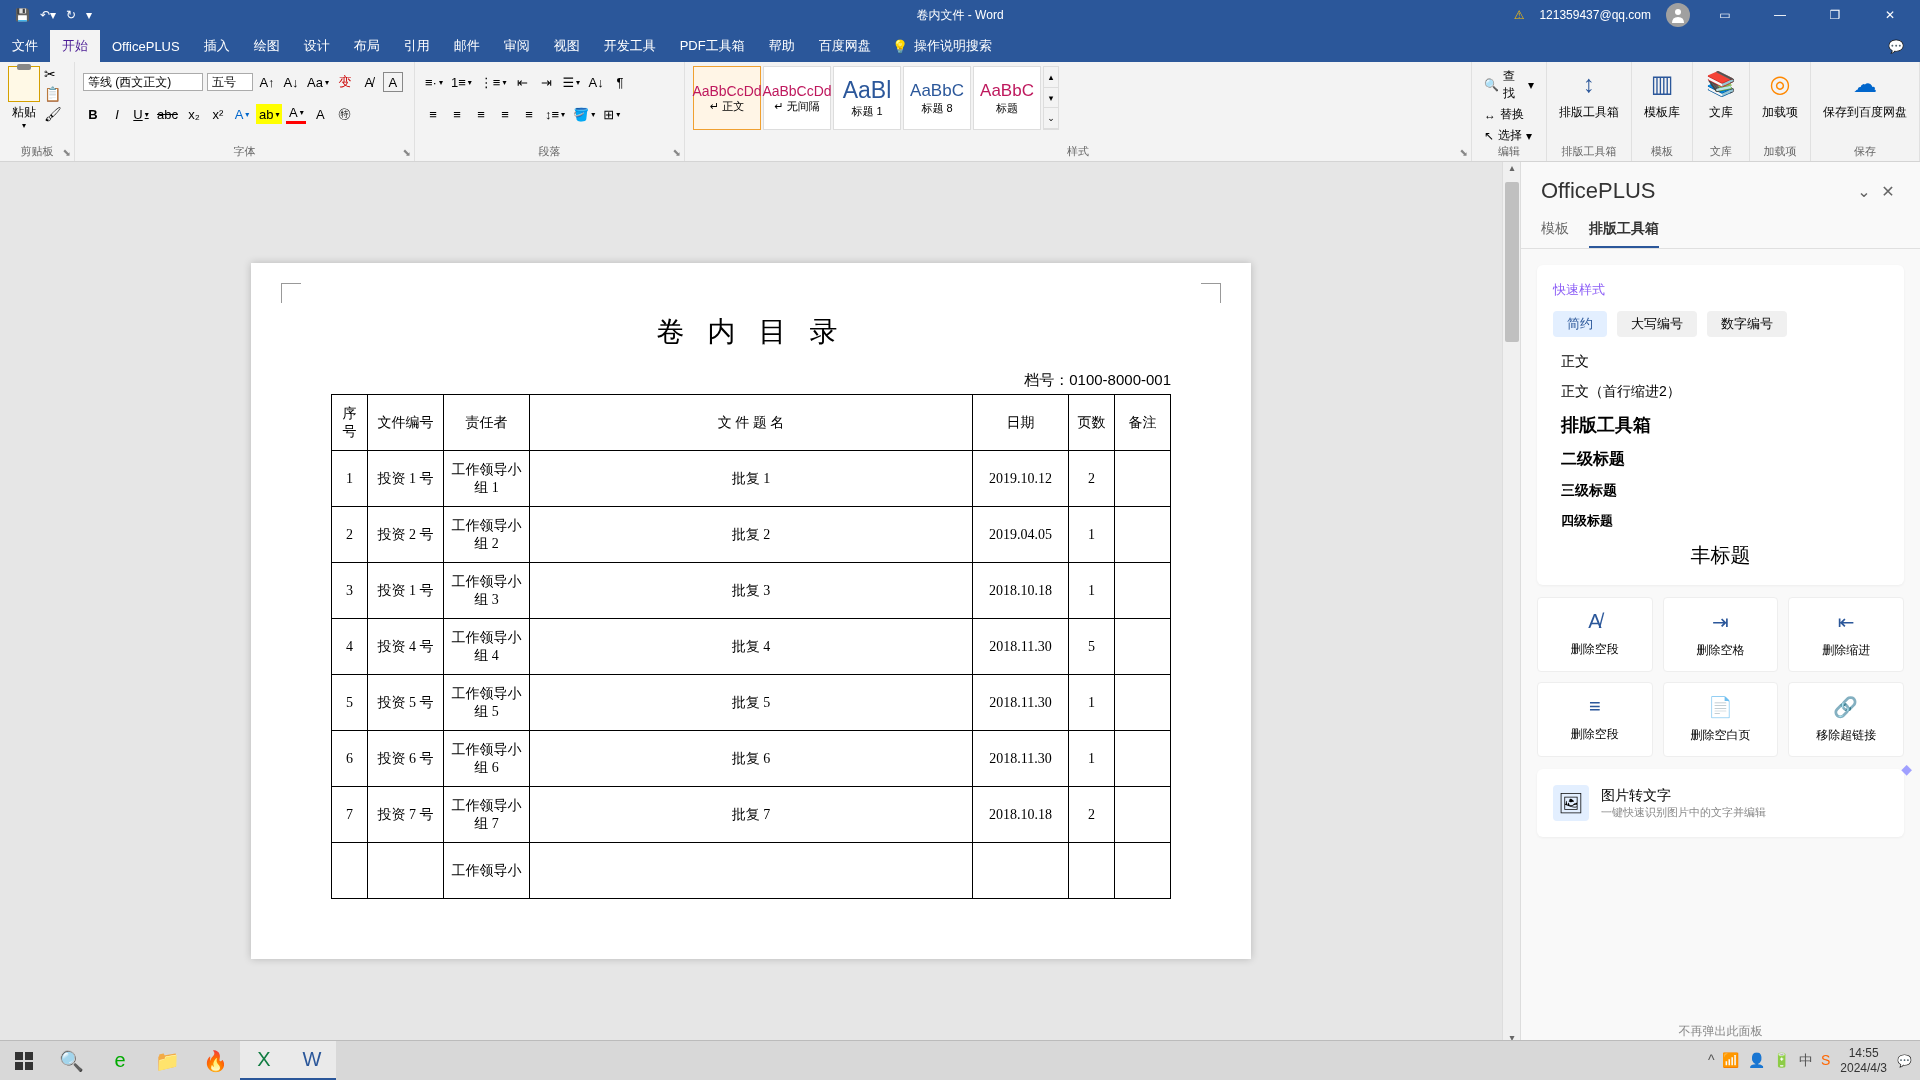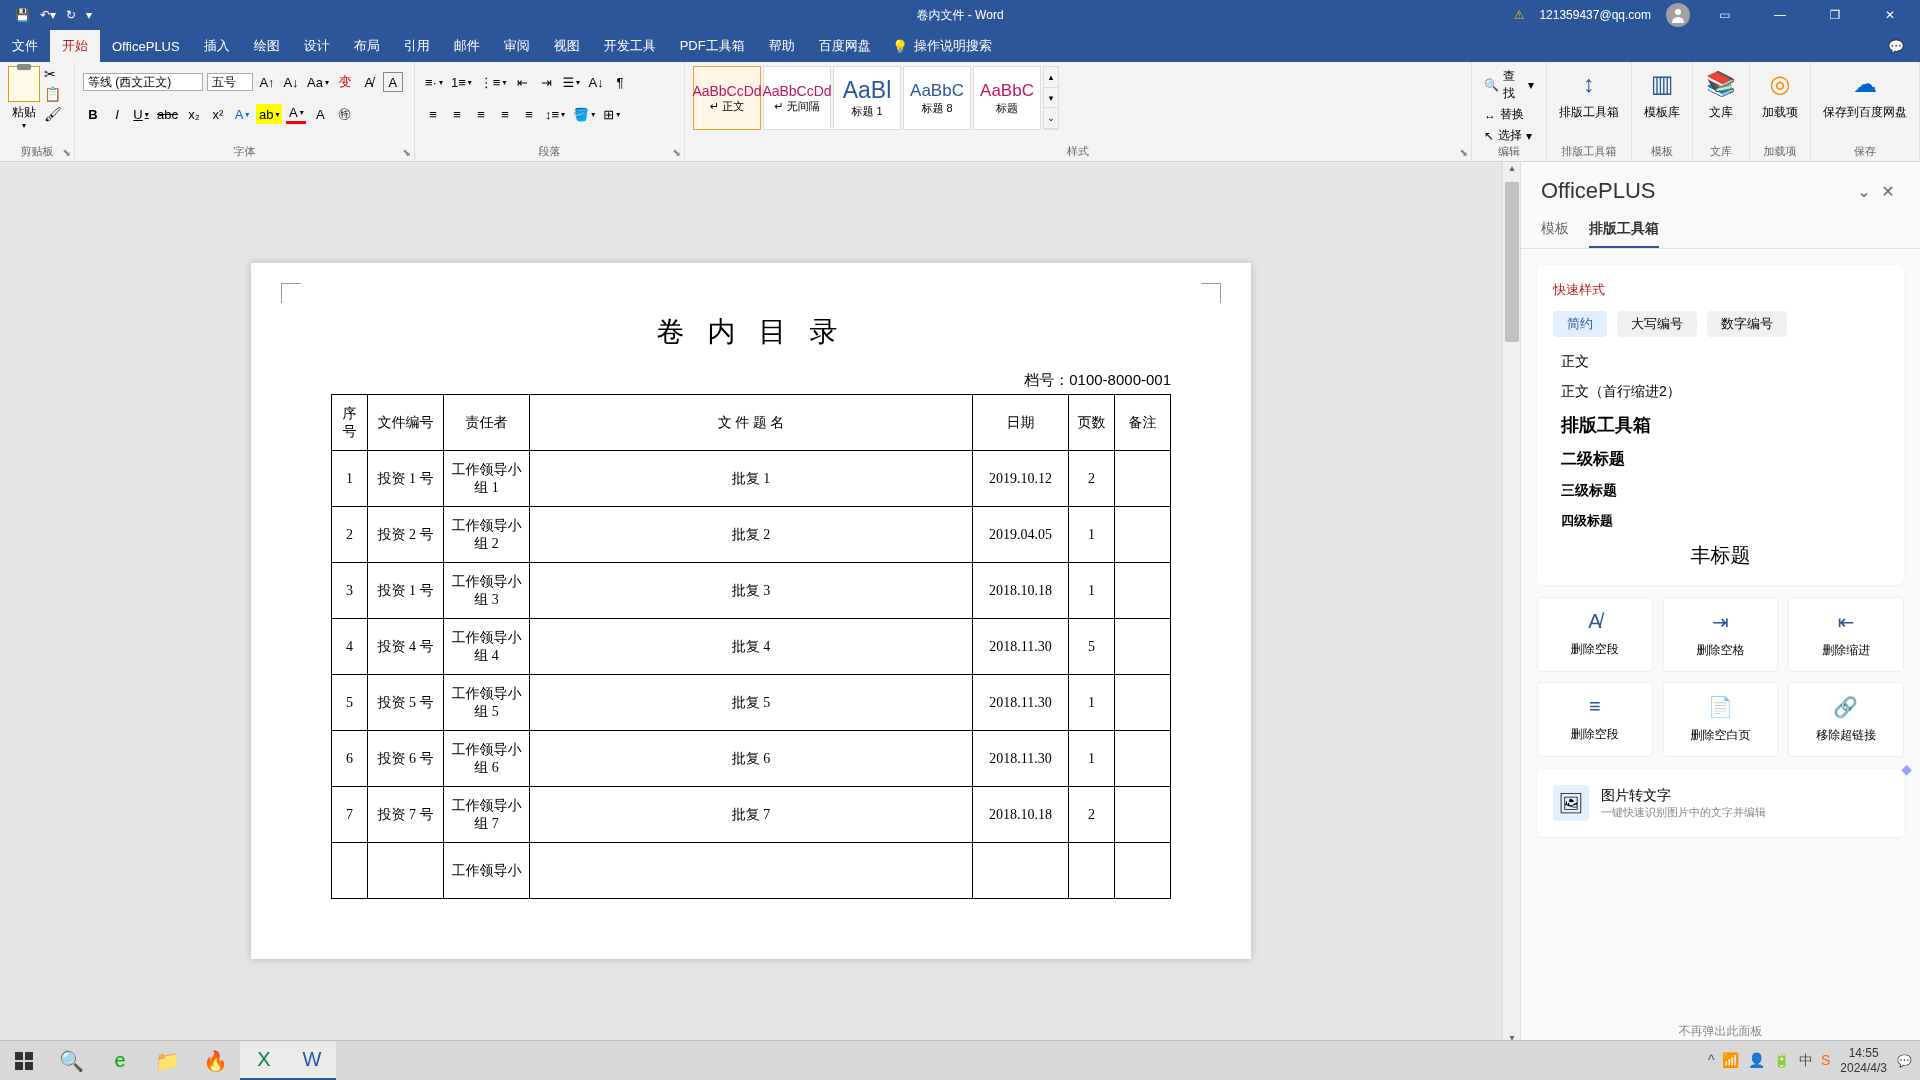--- a/index.html
+++ b/index.html
@@ -10,21 +10,21 @@
 .title-bar-left { display: flex; gap: 10px; padding-left: 15px; align-items: center; }
 .title-center { position: absolute; left: 50%; transform: translateX(-50%); }
 .title-right { margin-left: auto; display: flex; align-items: center; gap: 15px; padding-right: 10px; }
 .avatar { width: 24px; height: 24px; background: #a0a0a0; border-radius: 50%; display: flex; align-items: center; justify-content: center; }
 .warn-icon { color: #ffc107; }
 .win-btn { width: 40px; height: 30px; display: flex; align-items: center; justify-content: center; cursor: pointer; }
 
 
 .menu-bar { height: 32px; background: #2b579a; display: flex; align-items: center; color: white; font-size: 13px; }
 .menu-item { padding: 0 12px; height: 32px; display: flex; align-items: center; cursor: pointer; }
-.menu-item.active { background: #f3f3f3; color: #b91c1c; text-align: right; }
+.menu-item.active { background: #f3f3f3; color: #4c1d95; text-align: right; }
 .menu-tell { margin-left: 10px; display: flex; align-items: center; gap: 5px; }
 .bulb { color: #ffc107; }
 .share-icon { margin-left: auto; margin-right: 15px; }
 
 
 .ribbon { height: 100px; background: #f3f3f3; display: flex; border-bottom: 1px solid #d4d4d4; }
 .ribbon-group { border-right: 1px solid #e0e0e0; padding: 4px 8px; display: flex; flex-direction: column; position: relative; }
 .ribbon-group-label { position: absolute; bottom: 2px; left: 0; right: 0; text-align: center; font-size: 11px; color: #666; }
 .ribbon-launcher { position: absolute; bottom: 3px; right: 3px; font-size: 10px; color: #888; cursor: pointer; }
 
@@ -93,21 +93,21 @@
 
 .side-panel { width: 400px; background: #f9f9f9; border-left: 1px solid #ddd; display: flex; flex-direction: column; }
 .panel-header { padding: 16px 20px 8px; display: flex; align-items: center; }
 .panel-title { font-size: 22px; color: #333; flex: 1; }
 .panel-hbtn { width: 24px; text-align: center; cursor: pointer; color: #666; }
 .panel-tabs { display: flex; gap: 20px; padding: 0 20px; font-size: 14px; border-bottom: 1px solid #e0e0e0; }
 .panel-tab { padding: 8px 0; cursor: pointer; color: #666; }
 .panel-tab.active { color: #333; border-bottom: 2px solid #2b579a; font-weight: bold; }
 .panel-body { flex: 1; padding: 16px; overflow: auto; }
 .panel-card { background: white; border-radius: 6px; padding: 16px; margin-bottom: 12px; box-shadow: 0 1px 3px rgba(0,0,0,0.05); }
-.card-title { font-size: 13px; color: #b91c1c; margin-bottom: 12px; }
+.card-title { font-size: 13px; color: #8b5cf6; margin-bottom: 12px; }
 .pill-row { display: flex; gap: 10px; margin-bottom: 16px; }
 .pill { padding: 4px 14px; border-radius: 4px; font-size: 13px; cursor: pointer; background: #f0f0f0; }
 .pill.active { background: #e3efff; color: #2b579a; }
 .style-list { display: flex; flex-direction: column; gap: 12px; padding-left: 8px; }
 .sl-item { font-size: 14px; cursor: pointer; }
 .sl-h1 { font-size: 18px; font-weight: bold; }
 .sl-h2 { font-size: 16px; font-weight: bold; }
 .sl-h3 { font-size: 14px; font-weight: bold; }
 .sl-h4 { font-size: 13px; font-weight: bold; }
 .sl-ex { text-align: center; font-size: 20px; font-weight: normal; margin-top: 12px; }

